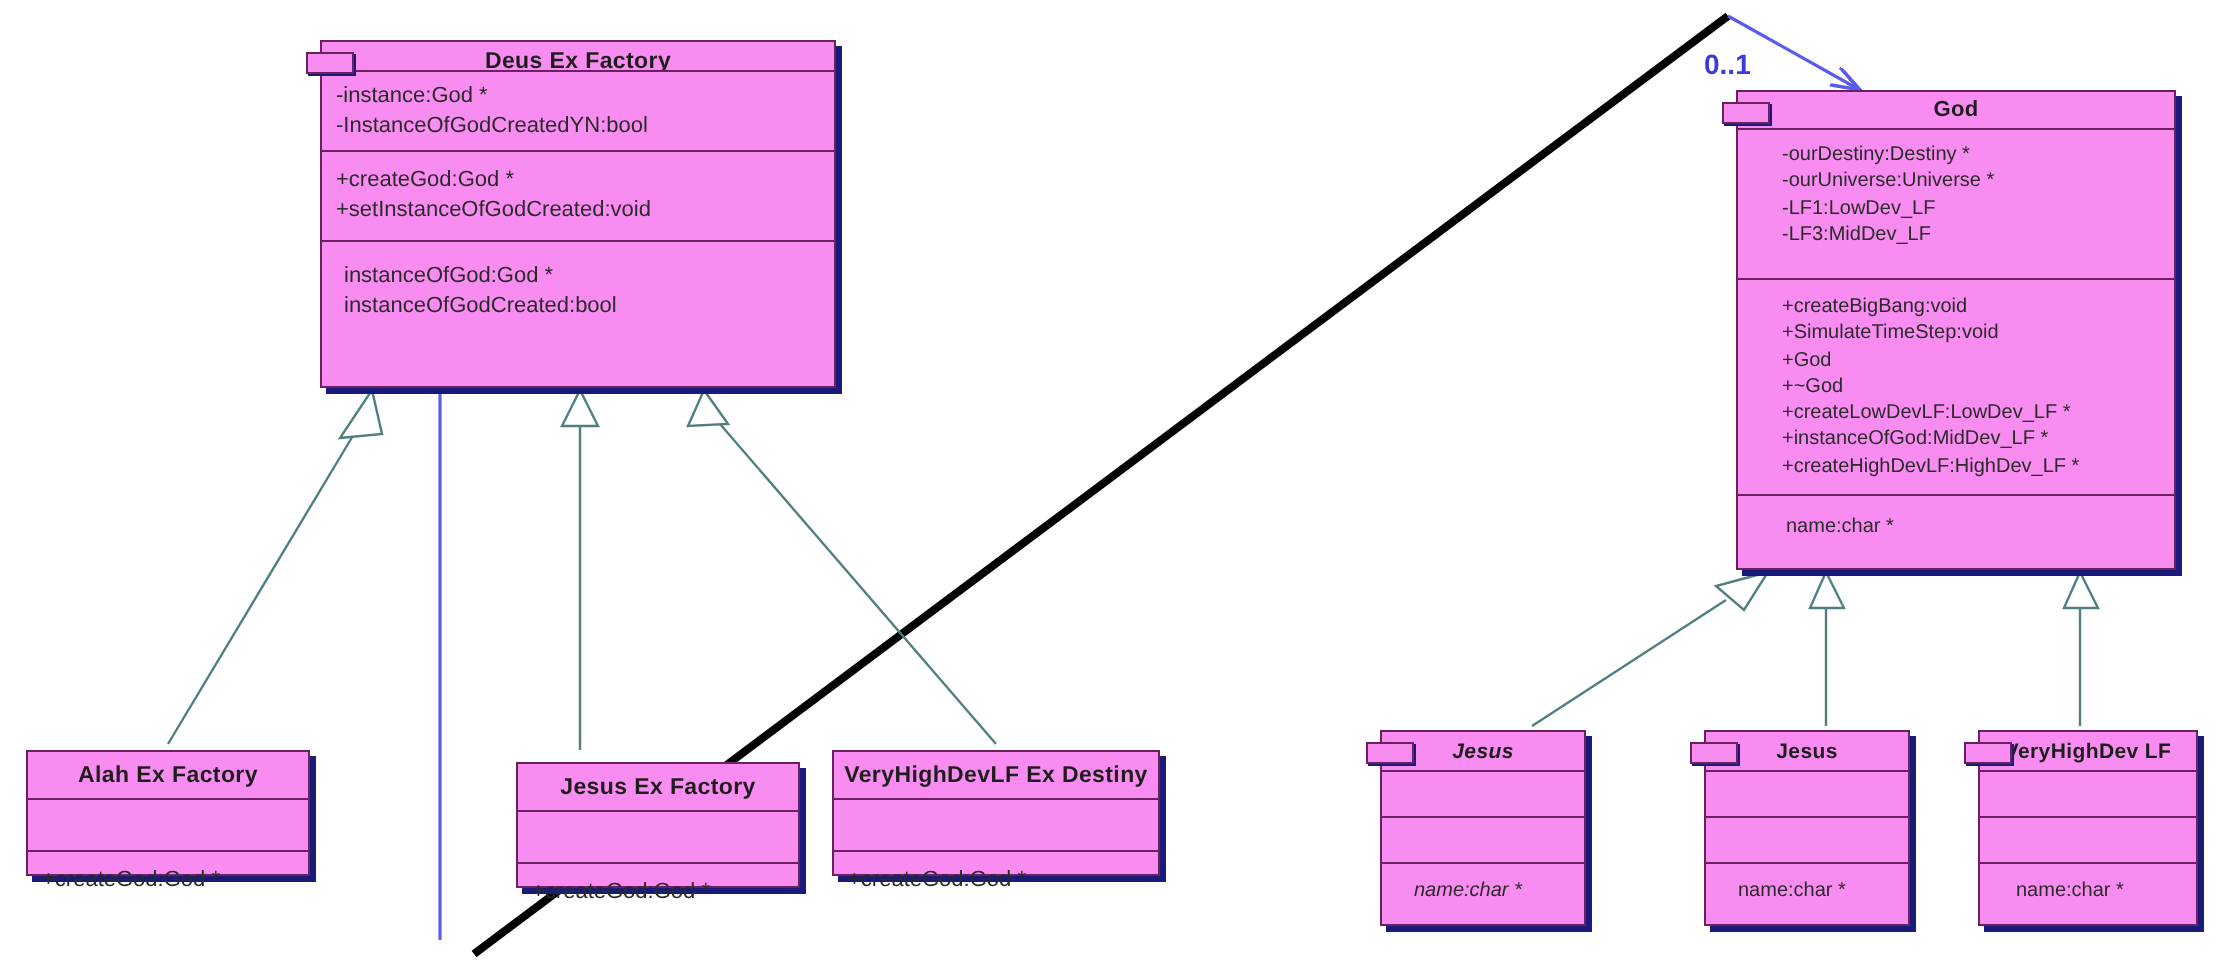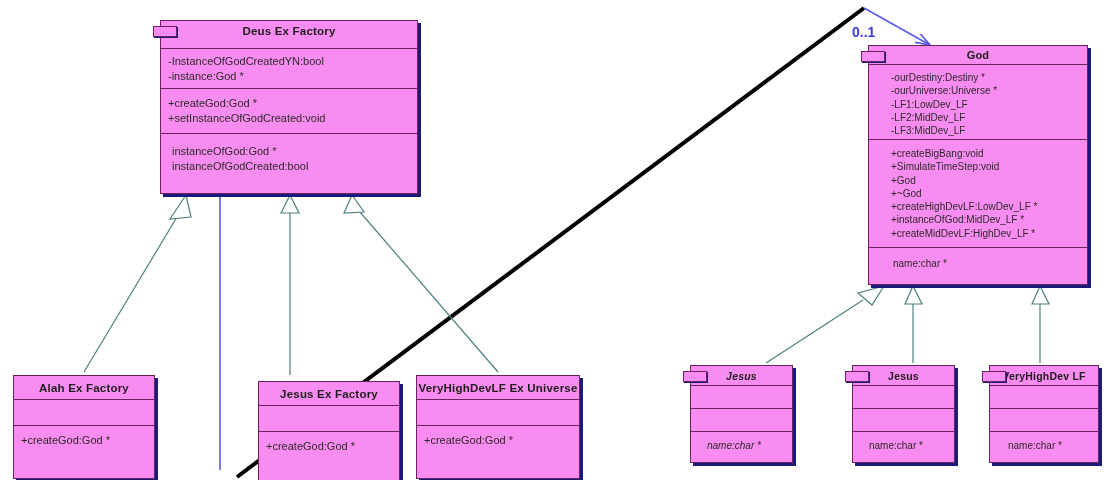--- a/index.html
+++ b/index.html
@@ -46,25 +46,25 @@
   }
   .lines{padding:3px 6px 3px 7px;}
   .lines div{
     color:#2a2a2a;
     white-space:nowrap;
     line-height:1.33;
   }
 
   
   .deus{left:160px;top:20px;width:258px;height:174px;font-size:11px;}
-  .deus .title{height:28px;line-height:20px;font-size:11.5px;}
+  .deus .title{height:15px;line-height:20px;font-size:11.5px;}
   .god{left:868px;top:45px;width:220px;height:240px;font-size:10px;}
   .god .title{height:19px;line-height:19px;font-size:11px;}
 
-  .fac{height:104px;font-size:11px;}
+  .fac{height:63px;font-size:11px;}
   .fac .title{height:24px;line-height:24px;font-size:11.5px;}
   .fac .mid{height:26px;}
   .fac .ops{padding-top:7px;}
 
   .leaf{width:103px;height:98px;font-size:10px;}
   .leaf .title{height:20px;line-height:20px;font-size:10.5px;}
   .leaf .e{height:23px;}
   .leaf .last{padding-top:7px;text-align:left;}
 
   .fac-alah{left:13px;top:375px;width:142px;}
@@ -119,51 +119,50 @@
     <line x1="1040" y1="363" x2="1040" y2="303" stroke="#4f7f7f" stroke-width="1.2"></line>
     <path d="M1040,286 L1032,304 L1049,304 Z" fill="#ffffff" stroke="#4f7f7f" stroke-width="1.2"></path>
   </svg>
 
   <div class="mult">0..1</div>
 
   <div class="uml deus">
     <div class="tab"></div>
     <div class="cmp title">Deus Ex Factory</div>
     <div class="cmp lines" style="height:40px;padding-top:5px;">
+      <div>-instance:God *</div>
       <div>-InstanceOfGodCreatedYN:bool</div>
-      <div>-instance:God *</div>
     </div>
     <div class="cmp lines" style="height:45px;padding-top:7px;">
       <div>+createGod:God *</div>
       <div>+setInstanceOfGodCreated:void</div>
     </div>
     <div class="cmp lines" style="height:48px;padding-top:10px;padding-left:11px;">
       <div>instanceOfGod:God *</div>
       <div>instanceOfGodCreated:bool</div>
     </div>
   </div>
 
   <div class="uml god">
     <div class="tab"></div>
     <div class="cmp title">God</div>
     <div class="cmp lines" style="height:75px;padding-top:6px;padding-left:22px;">
       <div>-ourDestiny:Destiny *</div>
       <div>-ourUniverse:Universe *</div>
       <div>-LF1:LowDev_LF</div>
-      <div>-LF2:MidDev_LF</div>
       <div>-LF3:MidDev_LF</div>
     </div>
     <div class="cmp lines" style="height:108px;padding-top:7px;padding-left:22px;">
       <div>+createBigBang:void</div>
       <div>+SimulateTimeStep:void</div>
       <div>+God</div>
       <div>+~God</div>
-      <div>+createHighDevLF:LowDev_LF *</div>
+      <div>+createLowDevLF:LowDev_LF *</div>
       <div>+instanceOfGod:MidDev_LF *</div>
-      <div>+createMidDevLF:HighDev_LF *</div>
+      <div>+createHighDevLF:HighDev_LF *</div>
     </div>
     <div class="cmp lines" style="height:37px;padding-top:9px;padding-left:24px;">
       <div>name:char *</div>
     </div>
   </div>
 
   <div class="uml fac fac-alah">
     <div class="cmp title">Alah Ex Factory</div>
     <div class="cmp mid"></div>
     <div class="cmp lines ops">
@@ -173,21 +172,21 @@
 
   <div class="uml fac fac-jesus">
     <div class="cmp title">Jesus Ex Factory</div>
     <div class="cmp mid"></div>
     <div class="cmp lines ops">
       <div>+createGod:God *</div>
     </div>
   </div>
 
   <div class="uml fac fac-vhd">
-    <div class="cmp title">VeryHighDevLF Ex Universe</div>
+    <div class="cmp title">VeryHighDevLF Ex Destiny</div>
     <div class="cmp mid"></div>
     <div class="cmp lines ops">
       <div>+createGod:God *</div>
     </div>
   </div>
 
   <div class="uml leaf leaf-jesus">
     <div class="tab"></div>
     <div class="cmp title">Jesus</div>
     <div class="cmp e"></div>

